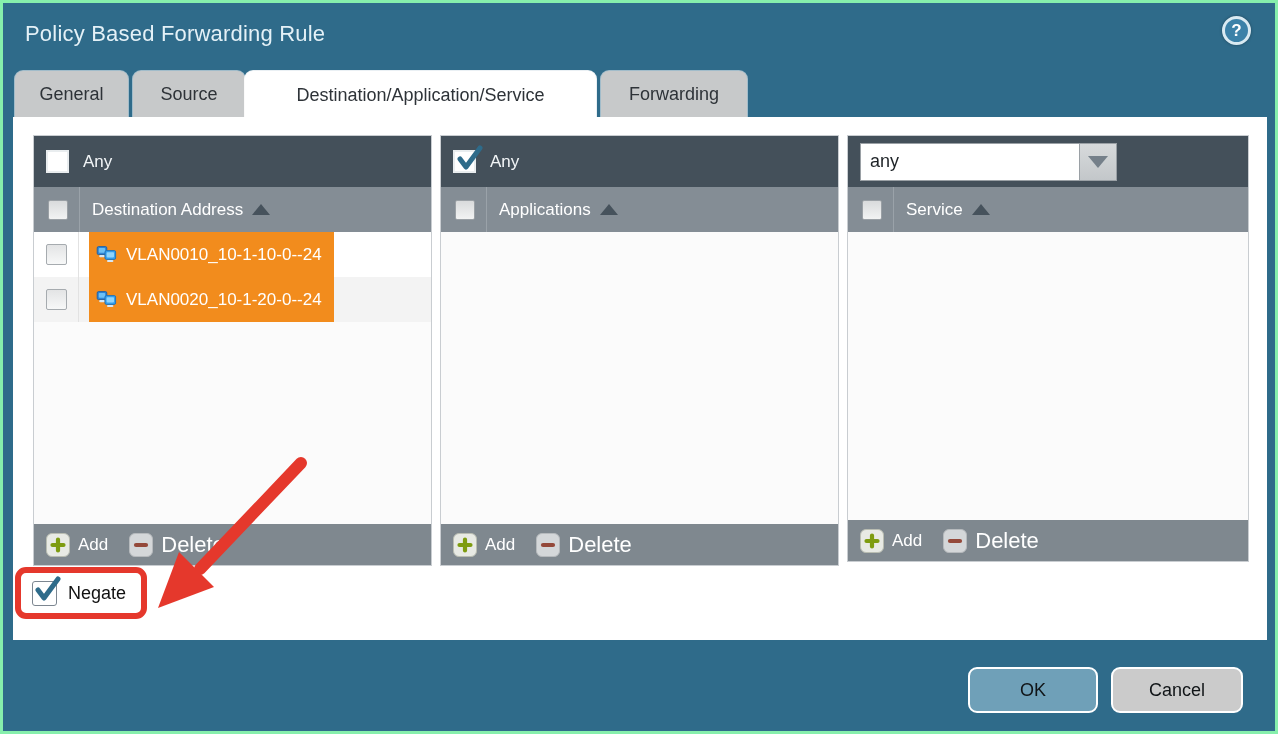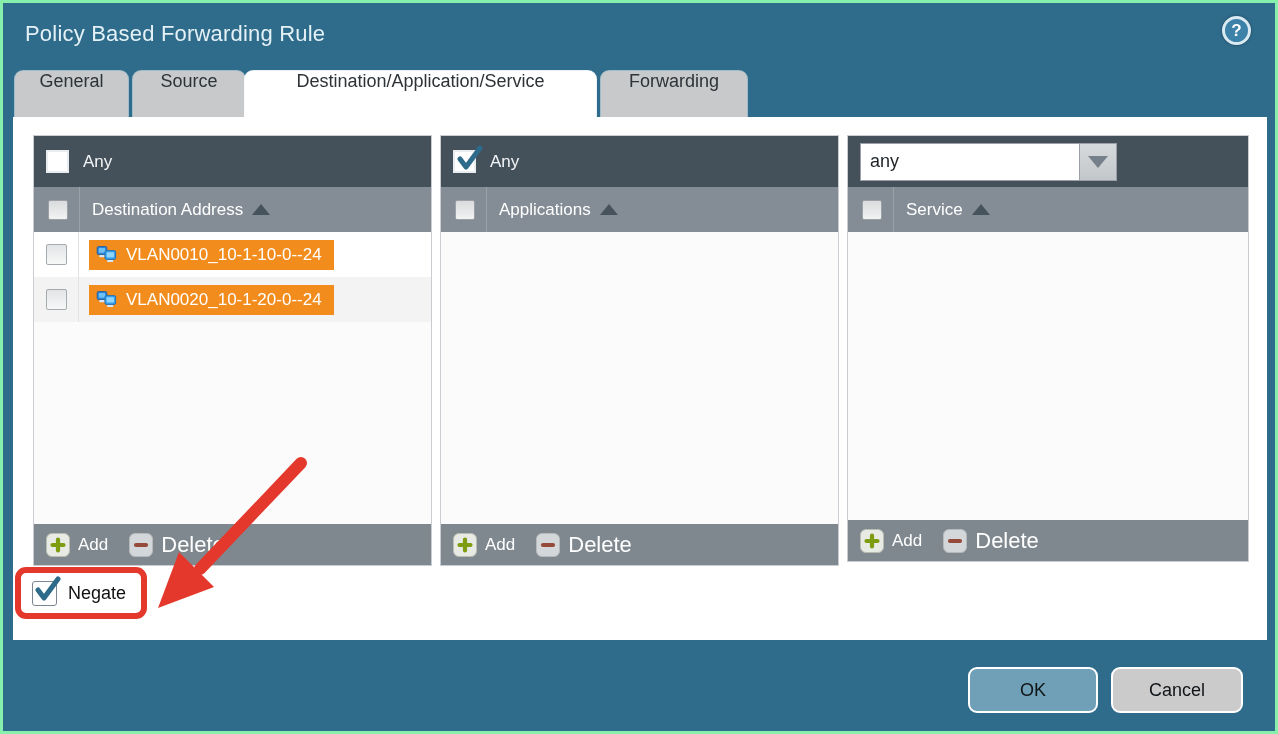--- a/index.html
+++ b/index.html
@@ -9,21 +9,21 @@
 
   
   .titlebar { position:absolute; left:0; top:0; width:100%; height:64px; }
   .dialog-title { position:absolute; left:22px; top:18px; font-size:22px; color:#E4F1F7; letter-spacing:0.2px; }
   .help-icon { position:absolute; right:24px; top:13px; width:29px; height:29px; border-radius:50%;
     background:#3B81A8; border:3px solid #D9EAF2; color:#fff; font-size:17px; font-weight:bold;
     display:flex; align-items:center; justify-content:center; box-shadow:0 0 3px rgba(0,0,0,0.35); cursor:pointer; }
 
   
   .tab { position:absolute; top:68px; height:46px; background:#C7C9CA; border-radius:8px 8px 0 0;
-    display:flex; align-items:flex-start; justify-content:center; font-size:18px; color:#2E3338;
+    display:flex; align-items:center; justify-content:center; font-size:18px; color:#2E3338;
     box-shadow:0 0 0 1px rgba(255,255,255,0.55); cursor:pointer; }
   .tab.active { background:#FFFFFF; height:49px; box-shadow:0 0 0 1px rgba(255,255,255,0.9); z-index:3; }
   .tab-general { left:12px; width:113px; }
   .tab-source { left:130px; width:112px; }
   .tab-das { left:242px; width:351px; }
   .tab-forwarding { left:598px; width:146px; }
 
   
   .content { position:absolute; left:10px; top:114px; width:1254px; height:523px; background:#FFFFFF; z-index:2; }
 
@@ -36,21 +36,21 @@
   .any-label { color:#F2F5F7; font-size:17px; margin-left:14px; }
 
   .col-header { height:45px; background:#848D95; display:flex; align-items:center; padding-left:12px; flex:0 0 auto; }
   .col-header .hdr-cbx-cell { width:34px; border-right:1px solid #9AA2A9; display:flex; align-items:center; height:100%; flex:0 0 auto; }
   .col-header-label { color:#FFFFFF; font-size:17px; margin-left:12px; }
   .sort-asc-icon { width:0; height:0; border-left:9px solid transparent; border-right:9px solid transparent;
     border-bottom:11px solid #46525C; margin-left:9px; display:inline-block; }
 
   .col-body { flex:1 1 auto; background:#FBFBFB; overflow:hidden; }
 
-  .list-row { height:45px; display:flex; align-items:center; background:#FFFFFF; }
+  .list-row { height:45px; display:flex; background:#FFFFFF; }
   .list-row.alt { background:#F3F3F3; }
   .row-cbx-cell { width:45px; display:flex; align-items:center; justify-content:center; align-self:stretch; border-right:1px solid #E2E2E2; flex:0 0 auto; }
   .chip { display:inline-flex; align-items:center; gap:9px; background:#F28C1D; color:#FFFFFF;
     font-size:17px; padding:5px 12px 5px 7px; margin-left:10px; white-space:nowrap; }
 
   .add-bar { height:41px; background:#7F888F; display:flex; align-items:center; padding-left:12px; gap:9px; flex:0 0 auto;text-align:right; }
   .tool-btn { display:flex; align-items:center; gap:8px; cursor:pointer; }
   .tool-btn .label-add { color:#FFFFFF; font-size:17px; }
   .tool-btn .label-del { color:#ffffff; font-size:22px; }
   .tool-btn + .tool-btn { margin-left:12px; }

